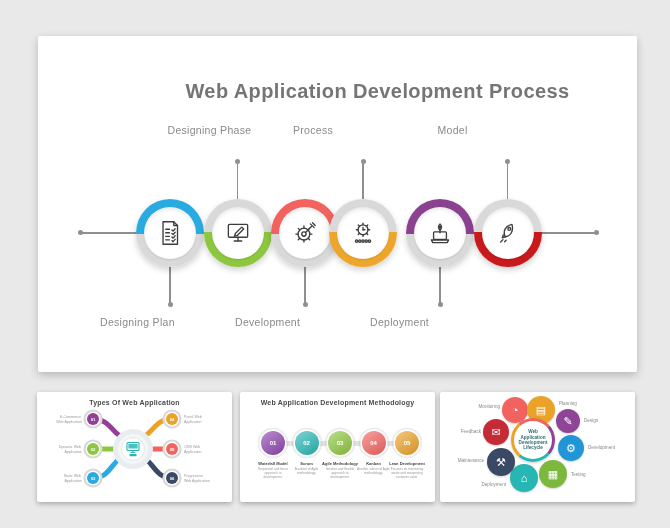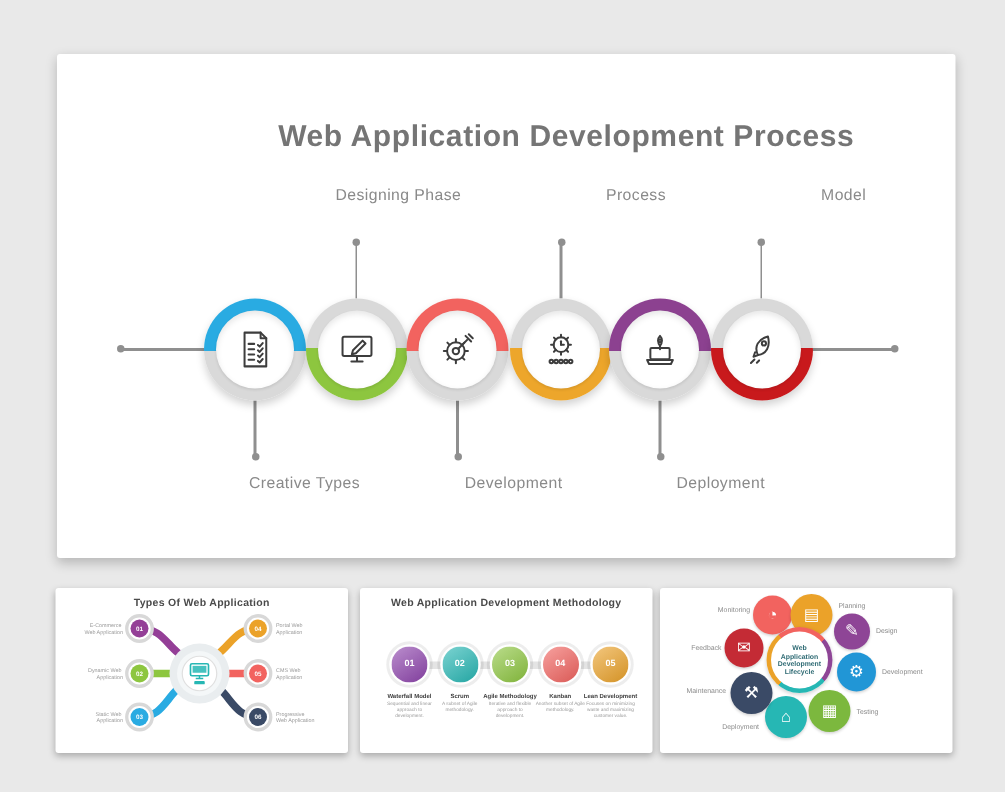--- a/index.html
+++ b/index.html
@@ -22,21 +22,21 @@
   .timeline{position:absolute;inset:0;}
   .hline{position:absolute;height:1.5px;background:#8f8f8f;top:196.2px;}
   .hline.left{left:44px;width:54px;}
   .hline.right{left:503.5px;width:54px;}
   .dot{position:absolute;width:5px;height:5px;border-radius:50%;background:#8f8f8f;}
   .dot.h-left{left:40px;top:194.2px;}
   .dot.h-right{left:556px;top:194.2px;}
 
   .step{position:absolute;width:68px;top:0;height:336px;}
   .s0{left:98px;}.s1{left:165.5px;}.s2{left:233px;}
-  .s3{left:302px;}.s4{left:368px;}.s5{left:435.5px;}
+  .s3{left:291px;}.s4{left:368px;}.s5{left:435.5px;}
 
   .ring{
     position:absolute;top:163px;left:0;width:68px;height:68px;border-radius:50%;
     box-shadow:0 3px 6px rgba(0,0,0,.18);
   }
   .arc-top   {background:conic-gradient(from 268deg, var(--c) 0 184deg, #d9d9d9 184deg 360deg);}
   .arc-bottom{background:conic-gradient(from  88deg, var(--c) 0 184deg, #d9d9d9 184deg 360deg);}
   .ring .inner{
     position:absolute;inset:8px;border-radius:50%;background:#fff;
     box-shadow:inset 0 2px 4px rgba(0,0,0,.10), 0 1px 2px rgba(0,0,0,.10);
@@ -46,21 +46,21 @@
     stroke-width:1.25;stroke-linecap:round;stroke-linejoin:round;}
 
   .vline{position:absolute;width:1.5px;background:#8f8f8f;left:33.25px;}
   .step.label-top .vline{top:127px;height:36px;}
   .step.label-bottom .vline{top:231px;height:36px;}
   .step .enddot{left:31.5px;}
   .step.label-top .enddot{top:123px;}
   .step.label-bottom .enddot{top:266px;}
 
   .step-label{
-    position:absolute;left:-36px;width:140px;text-align:right;
+    position:absolute;left:-36px;width:140px;text-align:left;
     font-size:10.5px;color:#8a8a8a;letter-spacing:.3px;
   }
   .step.label-top .step-label{top:88px;}
   .step.label-bottom .step-label{top:280px;}
 
   
   .thumb{
     position:absolute;top:392px;width:195px;height:110px;background:#fff;
     border-radius:2px;box-shadow:0 2px 5px rgba(0,0,0,.28);overflow:hidden;
   }
@@ -129,21 +129,21 @@
               <path d="M15.8 11.2l1.1 1 1.9-2.2"></path>
           <path d="M10 13.8h3.5"></path>
               <path d="M15.8 14.5l1.1 1 1.9-2.2"></path>
           <path d="M10 17.1h3.5"></path>
               <path d="M15.8 17.8l1.1 1 1.9-2.2"></path>
           <path d="M10 20.4h3.5"></path>
               <path d="M15.8 21.1l1.1 1 1.9-2.2"></path>
         </svg>
       </div>
         </div>
-      <div class="step-label">Creative Types</div>
+      <div class="step-label">Designing Plan</div>
     </div>
 
     <div class="step s1 label-top" style="--c: #8DC63F;">
       <div class="vline"></div>
       <div class="dot enddot"></div>
       <div class="ring arc-bottom">
           <div class="inner">
         <svg class="step-icon" viewBox="0 0 28 28">
           <rect x="5" y="6" width="18" height="12" rx="1"></rect>
           <path d="M14 18v3"></path>

